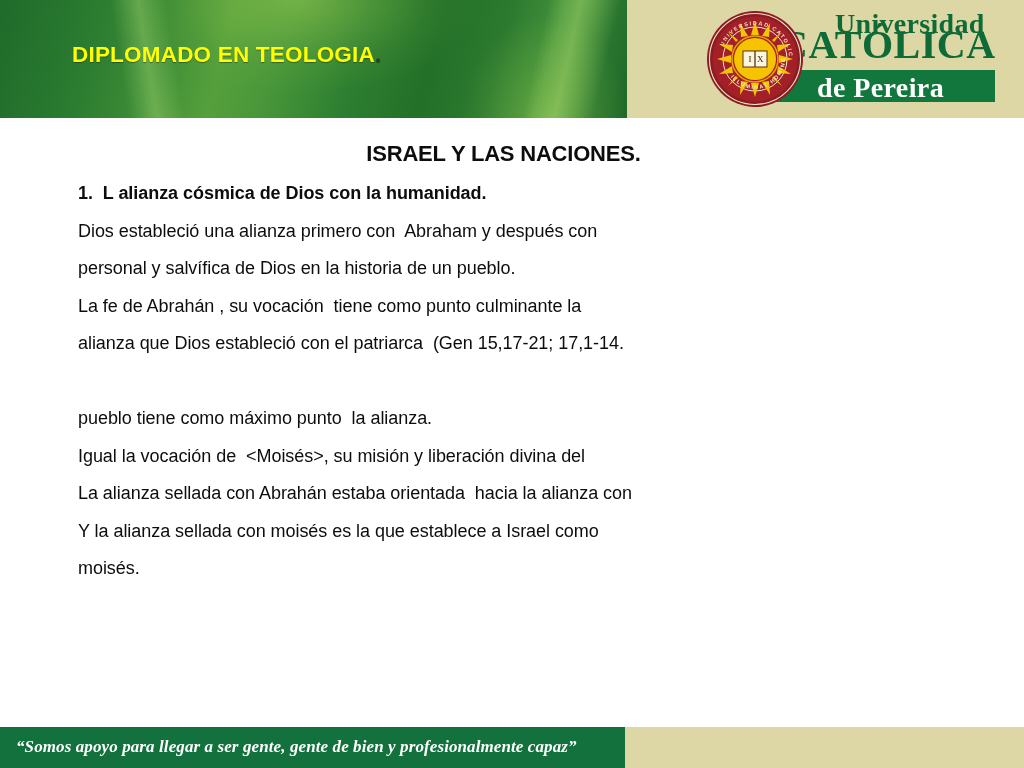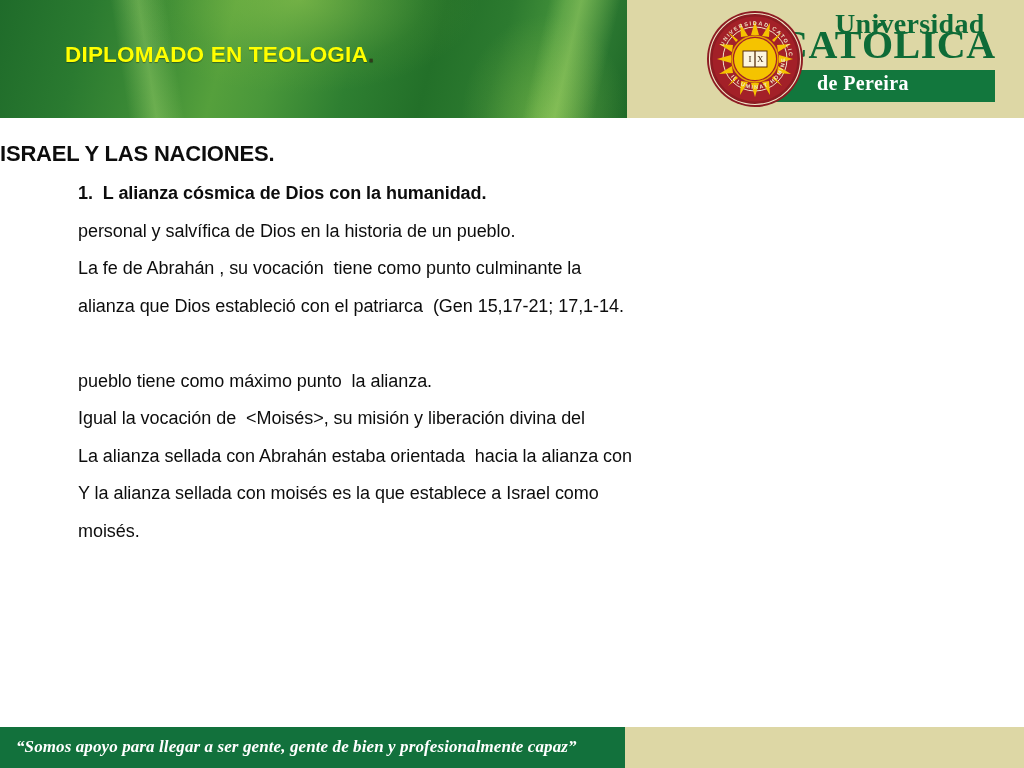--- a/index.html
+++ b/index.html
@@ -38,21 +38,21 @@
     position:absolute; left:120px; top:-40px;
     width:55px; height:200px;
     background:linear-gradient(90deg, rgba(200,240,130,0.0) 0%, rgba(205,245,135,0.30) 50%, rgba(200,240,130,0.0) 100%);
     transform:rotate(-9deg);
   }
   .header-tan {
     position:absolute; left:627px; top:0; width:397px; height:118px;
     background:#ddd7a5;
   }
   .course-title {
-    position:absolute; left:65px; top:42px;
+    position:absolute; left:72px; top:42px;
     font-size:22.5px; font-weight:bold; letter-spacing:0.2px;
     color:#ffff00;
     text-shadow:0 1px 1px rgba(0,0,0,0.35);
     z-index:4;
   }
   .course-title .dot { color:#2f3b1a; }
 
   
   .logo { position:absolute; left:627px; top:0; width:397px; height:118px; }
   .seal { position:absolute; left:78px; top:9px; width:100px; height:100px; z-index:3; }
@@ -68,29 +68,29 @@
     font-size:40px; font-weight:bold; color:#0e6b37;
     letter-spacing:0.5px; line-height:1;
   }
   .brand-bar {
     position:absolute; left:138px; top:70px; width:230px; height:32px;
     background:#12773d;
   }
   .brand-sub {
     position:absolute; left:190px; top:72px;
     font-family:"Liberation Serif", serif;
-    font-size:20px; font-weight:bold; color:#ffffff;
+    font-size:28px; font-weight:bold; color:#ffffff;
     letter-spacing:0.4px;
   }
 
   
   .body-area { position:absolute; left:0; top:118px; width:1024px; height:594px; background:#fff; }
   .doc-title {
     position:absolute; left:0; top:23px; width:1024px;
-    text-align:left; padding-right:17px;
+    text-align:center; padding-right:17px;
     font-size:22px; font-weight:bold; color:#0d0d0d;
     letter-spacing:-0.2px;
   }
   .lines { position:absolute; left:78px; top:57px; width:900px; }
   .line {
     font-size:18px; color:#0d0d0d; line-height:37.5px;
     white-space:pre; letter-spacing:-0.05px;
   }
   .line.bold { font-weight:bold; }
   .line.blank { height:37.5px; }
@@ -173,20 +173,21 @@
       <div class="brand-word">Universidad</div>
       <div class="brand-main">CATÓLICA</div>
       <div class="brand-sub">de Pereira</div>
     </div>
   </div>
 
   <div class="body-area">
     <div class="doc-title">ISRAEL Y LAS NACIONES.</div>
     <div class="lines">
       <div class="line bold">1.  L alianza cósmica de Dios con la humanidad.</div>
+      <div class="line">Dios estableció una alianza primero con  Abraham y después con</div>
       <div class="line">personal y salvífica de Dios en la historia de un pueblo.</div>
       <div class="line">La fe de Abrahán , su vocación  tiene como punto culminante la</div>
       <div class="line">alianza que Dios estableció con el patriarca  (Gen 15,17-21; 17,1-14.</div>
       <div class="line blank"></div>
       <div class="line">pueblo tiene como máximo punto  la alianza.</div>
       <div class="line">Igual la vocación de  &lt;Moisés&gt;, su misión y liberación divina del</div>
       <div class="line">La alianza sellada con Abrahán estaba orientada  hacia la alianza con</div>
       <div class="line">Y la alianza sellada con moisés es la que establece a Israel como</div>
       <div class="line">moisés.</div>
     </div>

